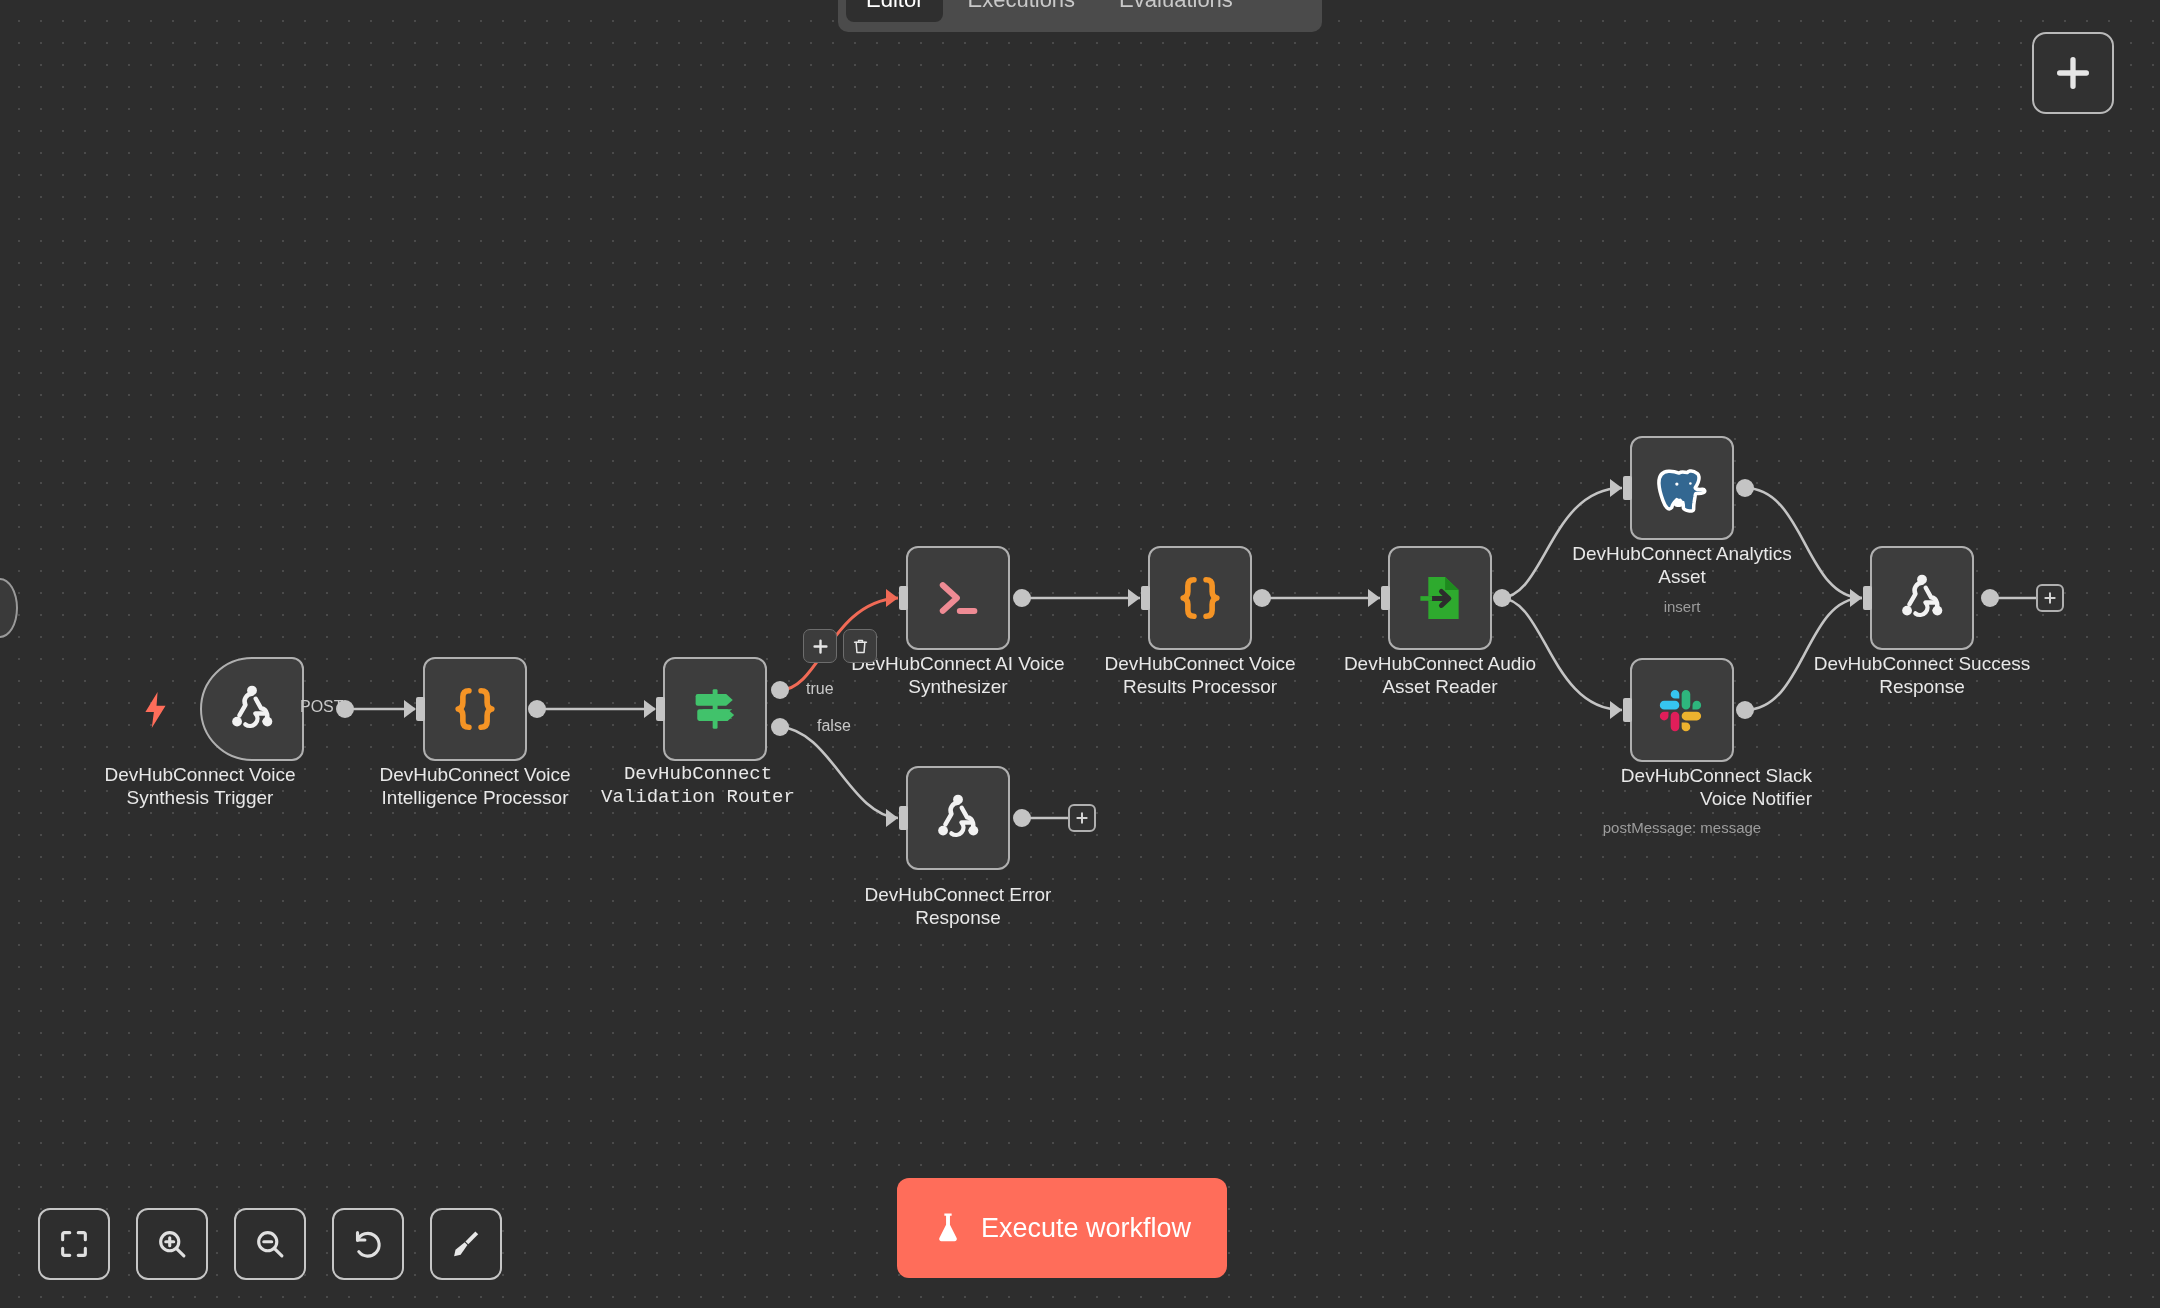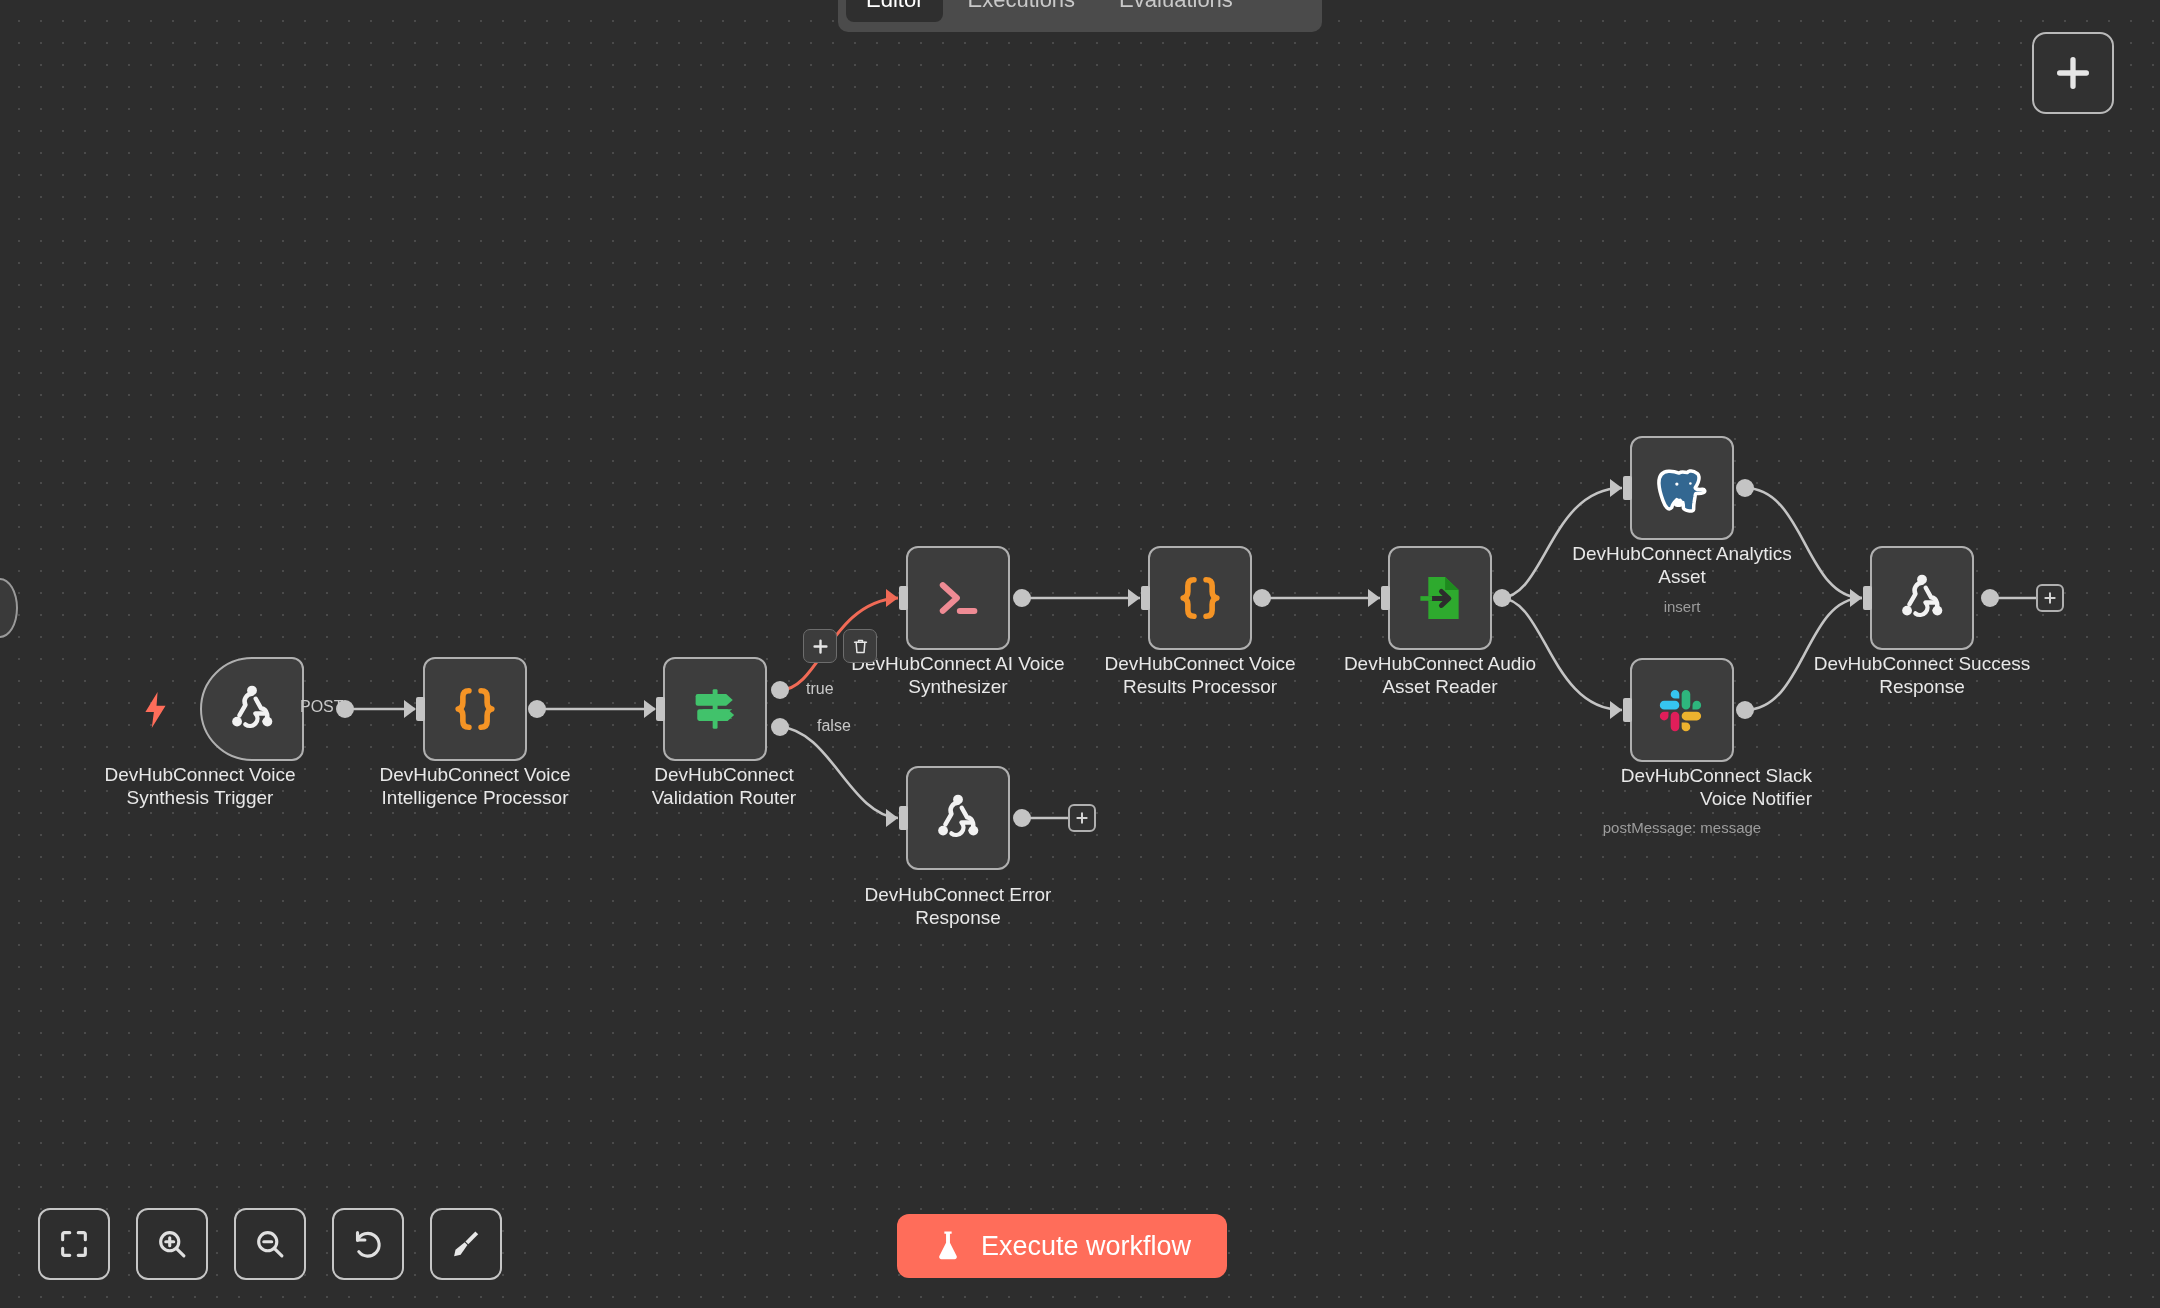--- a/index.html
+++ b/index.html
@@ -189,21 +189,21 @@
     background: #2e2e2e;
     display: flex; align-items: center; justify-content: center;
     cursor: pointer;
   }
   .tool-btn svg { width: 34px; height: 34px; }
 
   
   #execute-btn {
     position: absolute;
     left: 897px; bottom: 30px;
-    height: 64px;
+    height: 100px;
     padding: 0 36px;
     background: #ff6d5a;
     border: none;
     border-radius: 12px;
     display: flex; align-items: center; gap: 18px;
     color: #ffffff;
     font-size: 27px;
     font-family: "Liberation Sans", sans-serif;
     cursor: pointer;
   }
@@ -302,21 +302,21 @@
         <path d="M4.6 5.6h12.2l2.8 2.5-2.8 2.5H4.6a.9.9 0 0 1-.9-.9V6.5a.9.9 0 0 1 .9-.9z"></path>
         <path d="M19.4 12.1H7.2a.9.9 0 0 0-.9.9v2.2a.9.9 0 0 0 .9.9h12.2l-2.8-2z"></path>
         <path d="M5.3 12.1h12.1l2.8 2.5-2.8 2.5H5.3a.9.9 0 0 1-.9-.9V13a.9.9 0 0 1 .9-.9z"></path>
       </g>
     </svg>
   </div>
   <div class="port-out" style="left:771px; top:681px;"></div>
   <div class="wire-label" style="left:790px; top:680px;margin-left:16px;">true</div>
   <div class="port-out" style="left:771px; top:718px;"></div>
   <div class="wire-label" style="left:790px; top:717px;margin-left:27px;">false</div>
-  <div class="node-label" style="left:594px; top:763px;">
+  <div class="node-label" style="left:568px; top:763px;font-family:Liberation Mono, monospace;">
     <div>DevHubConnect</div>
     <div>Validation Router</div>
   </div>
 
   <div class="conn-tool" style="left:803px; top:629px;">
     <svg viewBox="0 0 24 24">
       <path d="M12 4.5v15M4.5 12h15" stroke="#e6e6e6" stroke-width="3" stroke-linecap="round"></path>
     </svg>
   </div>
   <div class="conn-tool" style="left:843px; top:629px;">

